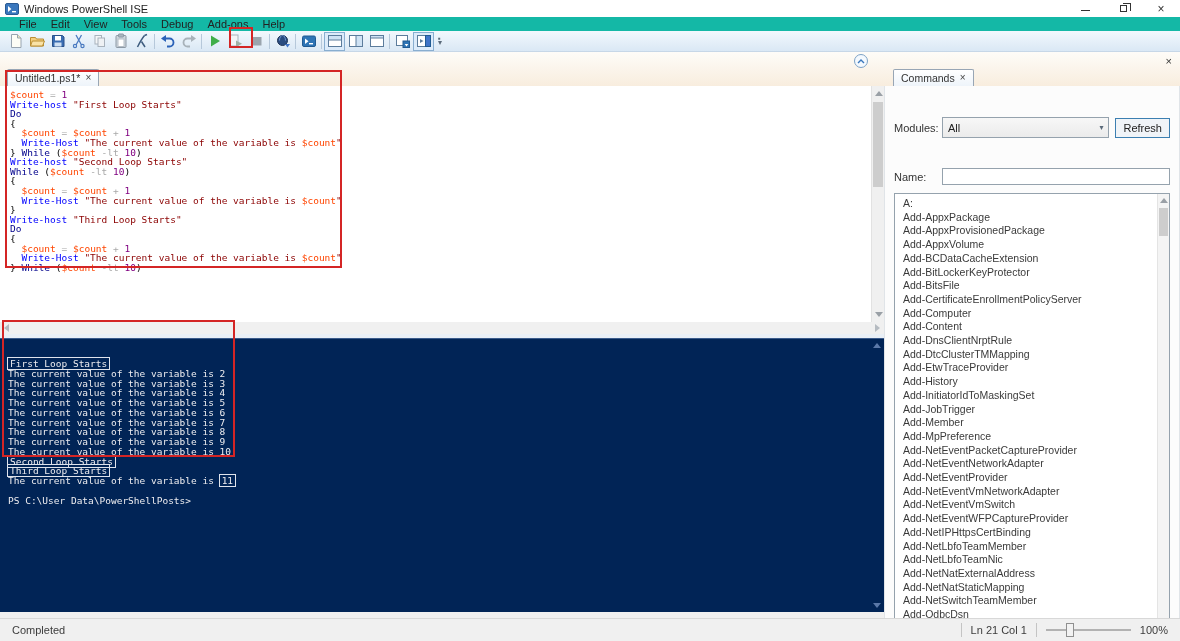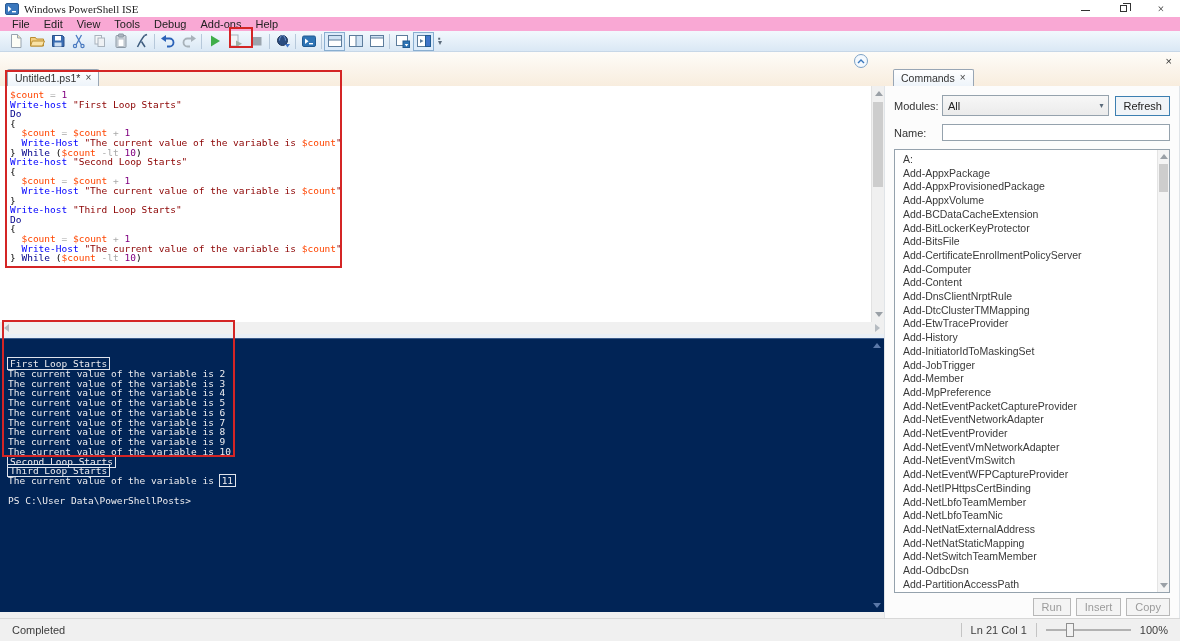--- a/index.html
+++ b/index.html
@@ -1,30 +1,30 @@
 <!DOCTYPE html>
 <html><head>
 <meta charset="utf-8">
 <style>
   * { box-sizing: border-box; margin: 0; padding: 0; }
   html,body { width:1180px; height:641px; }
   body { font-family:"Liberation Sans",sans-serif; background:#fff; position:relative; overflow:hidden; color:#333; }
 
   
-  .titlebar { height:17px; background:#fff; display:flex; align-items:center; padding-left:5px; font-size:11px; color:#222;font-family:Liberation Serif, serif; }
+  .titlebar { height:17px; background:#fff; display:flex; align-items:center; padding-left:5px; font-size:11px; color:#222; }
   .app-icon { width:14px; height:12px; margin-right:5px; display:inline-flex; }
   .win-controls { margin-left:auto; display:flex; height:17px; }
   .win-btn { width:38px; height:17px; display:flex; align-items:center; justify-content:center; color:#333; font-size:11px; }
   .min-glyph { width:9px; border-bottom:1px solid #333; height:1px; margin-top:4px; }
   .restore-glyph { width:7px; height:7px; border:1px solid #333; position:relative; background:#fff; }
   .restore-glyph:before { content:""; position:absolute; left:2px; top:-3px; width:7px; height:7px; border:1px solid #333; border-left:none; border-bottom:none; }
   .close-glyph { font-size:12px; line-height:1; }
 
   
-  .menubar { height:14px; background:#f9a8d4; display:flex; align-items:center; padding-left:5px; font-size:11px; }
+  .menubar { height:14px; background:#14b8a6; display:flex; align-items:center; padding-left:12px; font-size:11px; }
   .menu-item { padding:0 7px; color:#222; }
 
   
   .toolbar { height:21px; background:linear-gradient(#f2f8fd,#dae8f5); border-bottom:1px solid #c7d7e7; display:flex; align-items:center; padding-left:5px; }
   .tb-btn { width:21px; height:19px; display:flex; align-items:center; justify-content:center; border:1px solid transparent; }
   .tb-btn.active { border:1px solid #89aed0; background:#dcebfa; }
   .tb-sep { width:1px; height:15px; background:#b6c8da; margin:0 2px; }
   .tb-overflow { margin-left:4px; font-size:8px; color:#5a6a7a; line-height:0.5; display:flex; flex-direction:column; align-items:center; }
 
   
@@ -64,21 +64,21 @@
   .cvscroll { position:absolute; right:2px; top:4px; bottom:4px; width:10px; }
   .cvscroll .arr-up { border-bottom-color:#5a78a8; left:1px; top:0; }
   .cvscroll .arr-dn { border-top-color:#5a78a8; left:1px; bottom:0; }
   .cvscroll .arr-up, .cvscroll .arr-dn { position:absolute; width:0; height:0; border-left:4px solid transparent; border-right:4px solid transparent; }
 
   
   .right-panel { flex:1; display:flex; flex-direction:column; }
   .right-panel .tabstrip { padding-left:9px; }
   .panel-close { position:absolute; right:8px; top:3px; font-size:11px; color:#333; }
   .panel-body { flex:1; background:#fcfcfc; border:1px solid #e0e4e8; border-top:none; margin-bottom:6px; padding:9px 9px 4px 9px; display:flex; flex-direction:column; }
-  .form-row { display:flex; align-items:center; margin-bottom:8px; font-size:11px; color:#333; flex:none; }
+  .form-row { display:flex; align-items:center; margin-bottom:8px; font-size:11px; color:#333; flex:none;margin-top:22px; }
   .form-label { width:48px; flex:none; }
   .dropdown { flex:1; height:21px; background:linear-gradient(#f7f7f7,#ebebeb); border:1px solid #95a2ad; display:flex; align-items:center; padding:0 5px; font-size:11px; color:#222; }
   .dd-arrow { margin-left:auto; font-size:8px; color:#5a6a7a; }
   .refresh-btn { margin-left:6px; height:20px; border:1px solid #3c7fb1; background:#f0f4f8; font-size:11px; color:#222; padding:0 7px; flex:none; }
   .name-input { flex:1; height:17px; border:1px solid #95a2ad; font-size:11px; padding:0 4px; font-family:"Liberation Sans",sans-serif; }
   .cmd-list { flex:1; border:1px solid #95a2ad; background:#fff; overflow:hidden; position:relative; font-size:10.5px; color:#3a3a3a; padding:3px 14px 0 8px; }
   .cmd-item { line-height:13.7px; white-space:nowrap; }
   .list-scroll { position:absolute; right:0; top:0; bottom:0; width:12px; background:#f4f4f4; border-left:1px solid #e4e4e4; }
   .list-scroll .arr-up, .list-scroll .arr-dn { position:absolute; left:2px; width:0; height:0; border-left:4px solid transparent; border-right:4px solid transparent; }
   .list-scroll .arr-up { top:4px; border-bottom:5px solid #9aa0a6; }
@@ -320,20 +320,21 @@
 
     <div class="editor" id="editor">
       <div class="code-line"><span class="tok-v">$count</span><span class="tok-p"> </span><span class="tok-o">=</span><span class="tok-p"> </span><span class="tok-n">1</span></div>
         <div class="code-line"><span class="tok-c">Write-host</span><span class="tok-p"> </span><span class="tok-s">"First Loop Starts"</span></div>
         <div class="code-line"><span class="tok-k">Do</span></div>
         <div class="code-line"><span class="tok-p">{</span></div>
         <div class="code-line"><span class="tok-p">  </span><span class="tok-v">$count</span><span class="tok-p"> </span><span class="tok-o">=</span><span class="tok-p"> </span><span class="tok-v">$count</span><span class="tok-p"> </span><span class="tok-o">+</span><span class="tok-p"> </span><span class="tok-n">1</span></div>
         <div class="code-line"><span class="tok-p">  </span><span class="tok-c">Write-Host</span><span class="tok-p"> </span><span class="tok-s">"The current value of the variable is </span><span class="tok-v">$count</span><span class="tok-s">"</span></div>
         <div class="code-line"><span class="tok-p">} </span><span class="tok-k">While</span><span class="tok-p"> (</span><span class="tok-v">$count</span><span class="tok-p"> </span><span class="tok-o">-lt</span><span class="tok-p"> </span><span class="tok-n">10</span><span class="tok-p">)</span></div>
         <div class="code-line"><span class="tok-c">Write-host</span><span class="tok-p"> </span><span class="tok-s">"Second Loop Starts"</span></div>
+        <div class="code-line"><span class="tok-k">While</span><span class="tok-p"> (</span><span class="tok-v">$count</span><span class="tok-p"> </span><span class="tok-o">-lt</span><span class="tok-p"> </span><span class="tok-n">10</span><span class="tok-p">)</span></div>
         <div class="code-line"><span class="tok-p">{</span></div>
         <div class="code-line"><span class="tok-p">  </span><span class="tok-v">$count</span><span class="tok-p"> </span><span class="tok-o">=</span><span class="tok-p"> </span><span class="tok-v">$count</span><span class="tok-p"> </span><span class="tok-o">+</span><span class="tok-p"> </span><span class="tok-n">1</span></div>
         <div class="code-line"><span class="tok-p">  </span><span class="tok-c">Write-Host</span><span class="tok-p"> </span><span class="tok-s">"The current value of the variable is </span><span class="tok-v">$count</span><span class="tok-s">"</span></div>
         <div class="code-line"><span class="tok-p">}</span></div>
         <div class="code-line"><span class="tok-c">Write-host</span><span class="tok-p"> </span><span class="tok-s">"Third Loop Starts"</span></div>
         <div class="code-line"><span class="tok-k">Do</span></div>
         <div class="code-line"><span class="tok-p">{</span></div>
         <div class="code-line"><span class="tok-p">  </span><span class="tok-v">$count</span><span class="tok-p"> </span><span class="tok-o">=</span><span class="tok-p"> </span><span class="tok-v">$count</span><span class="tok-p"> </span><span class="tok-o">+</span><span class="tok-p"> </span><span class="tok-n">1</span></div>
         <div class="code-line"><span class="tok-p">  </span><span class="tok-c">Write-Host</span><span class="tok-p"> </span><span class="tok-s">"The current value of the variable is </span><span class="tok-v">$count</span><span class="tok-s">"</span></div>
         <div class="code-line"><span class="tok-p">} </span><span class="tok-k">While</span><span class="tok-p"> (</span><span class="tok-v">$count</span><span class="tok-p"> </span><span class="tok-o">-lt</span><span class="tok-p"> </span><span class="tok-n">10</span><span class="tok-p">)</span></div>

